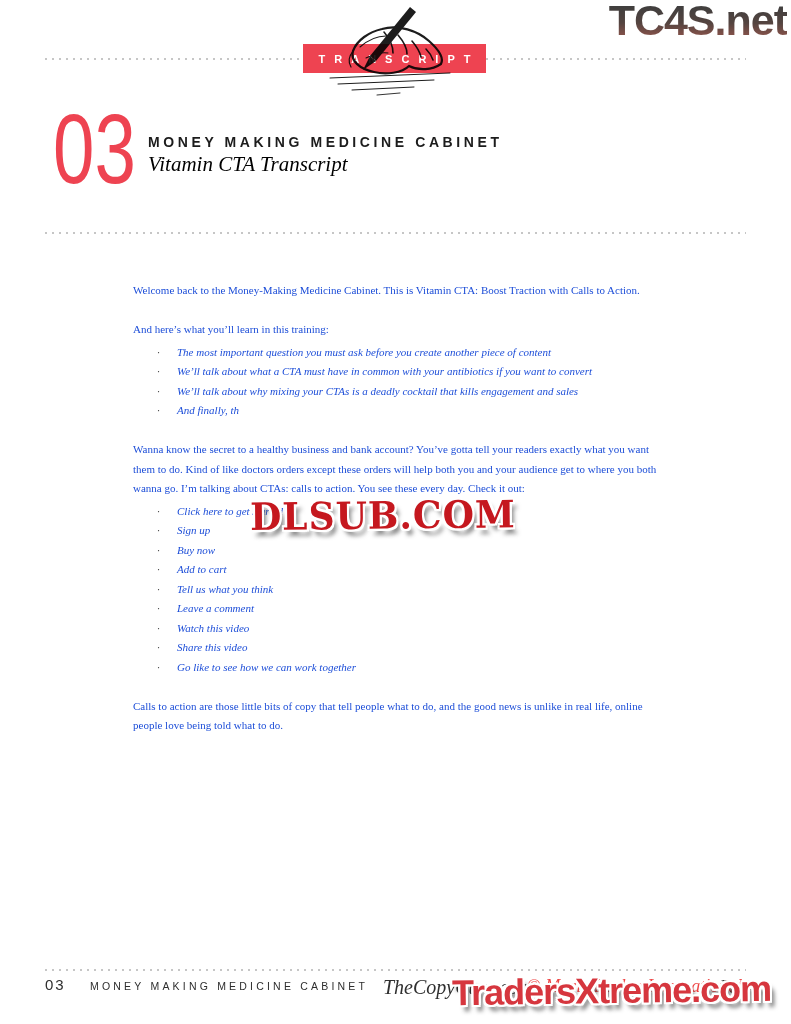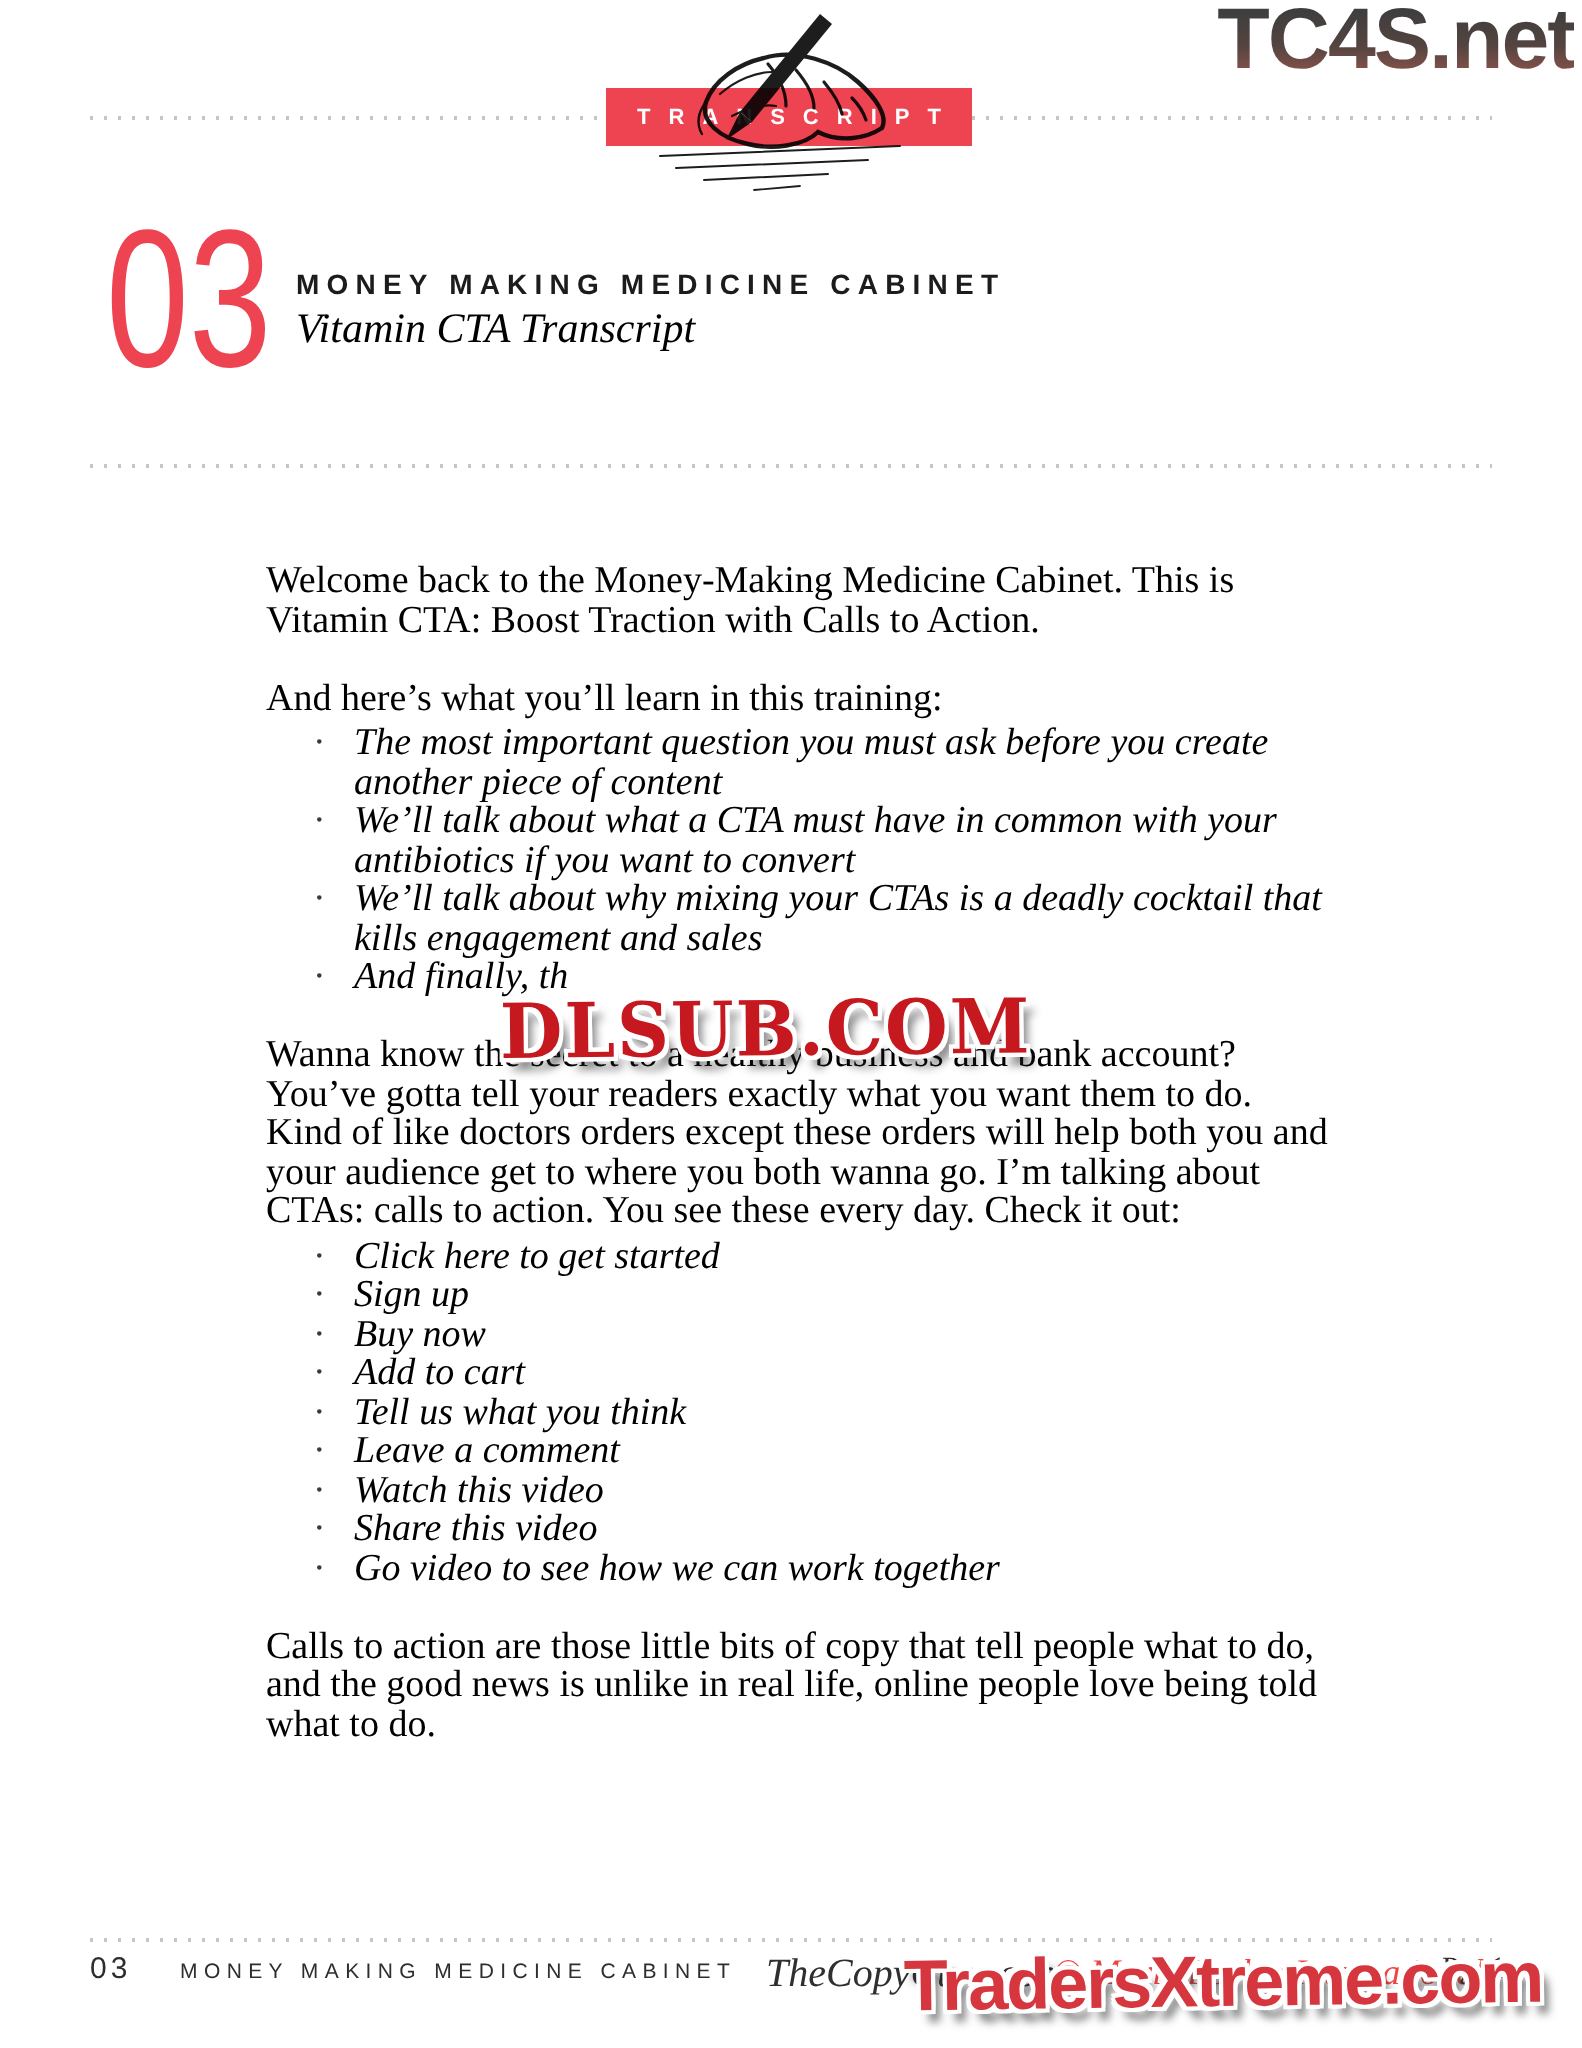--- a/index.html
+++ b/index.html
@@ -45,21 +45,21 @@
     font-size:14px; letter-spacing:3.6px; color:#1c1c1c;
   }
   .lesson-subtitle {
     position:absolute; left:148px; top:152px;
     font-family:Liberation Serif, serif; font-style:italic;
     font-size:21px; color:#000000;
   }
   
   .body-copy {
     position:absolute; left:133px; top:281px; width:532px;
-    font-size:19px; line-height:19.5px; color:#000000;
+    font-size:11px; line-height:19.5px; color:#1d4ed8;
   }
   .body-copy p { margin-top:19.5px; }
   .body-copy p:first-child { margin-top:0; }
   .body-copy ul { margin-top:3px; list-style:none;font-style:italic; }
   .body-copy li { position:relative; padding-left:44px; }
   .body-copy li::before {
     content:"\00b7"; position:absolute; left:24px; top:0; color:#3a3a3a;
   }
   
   .wm-dlsub {
@@ -165,21 +165,21 @@
     <p>Wanna know the secret to a healthy business and bank account? You’ve gotta tell your readers exactly what you want them to do. Kind of like doctors orders except these orders will help both you and your audience get to where you both wanna go. I’m talking about CTAs: calls to action. You see these every day. Check it out:</p>
     <ul>
       <li>Click here to get started</li>
       <li>Sign up</li>
       <li>Buy now</li>
       <li>Add to cart</li>
       <li>Tell us what you think</li>
       <li>Leave a comment</li>
       <li>Watch this video</li>
       <li>Share this video</li>
-      <li>Go video to see how we can work together</li>
+      <li>Go like to see how we can work together</li>
     </ul>
     <p>Calls to action are those little bits of copy that tell people what to do, and the good news is unlike in real life, online people love being told what to do.</p>
   </div>
 
   <div class="wm-dlsub">DLSUB.COM</div>
 
   <div class="dotline" style="left:45px; width:701px; top:969px;"></div>
   <div class="footer-num">03</div>
   <div class="footer-heading">MONEY MAKING MEDICINE CABINET</div>
   <div class="footer-site">TheCopyCure.com</div>

